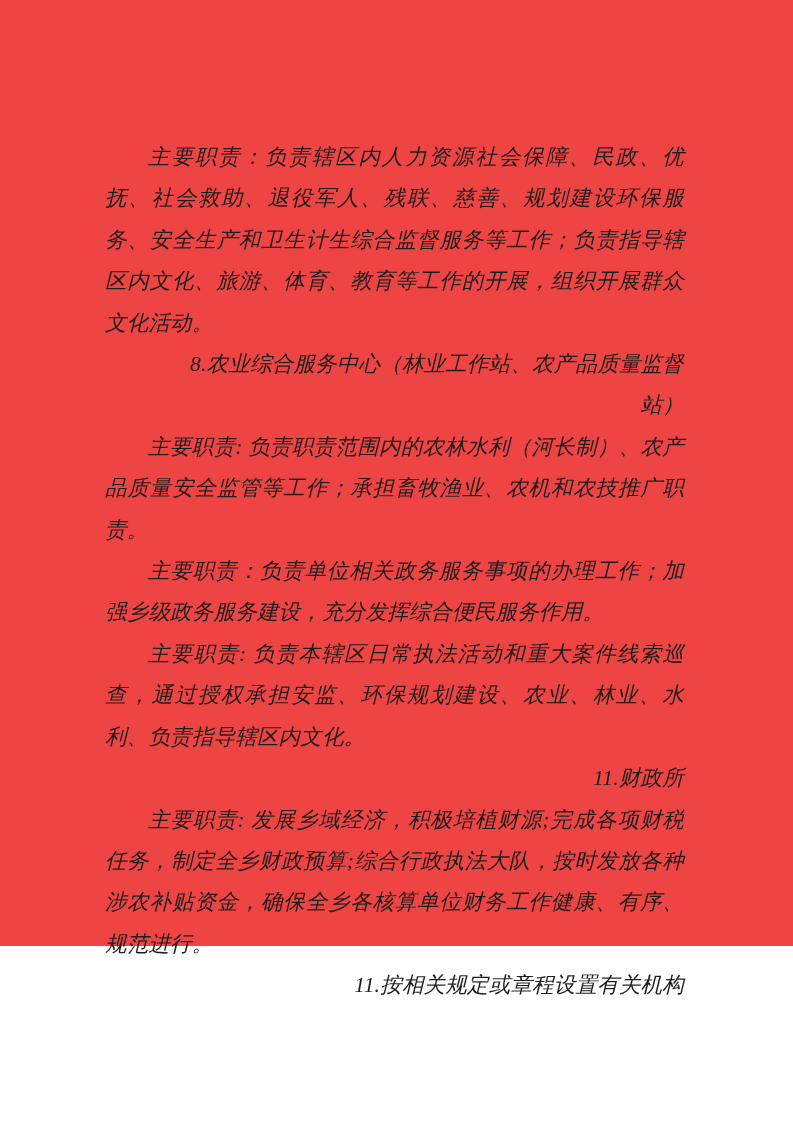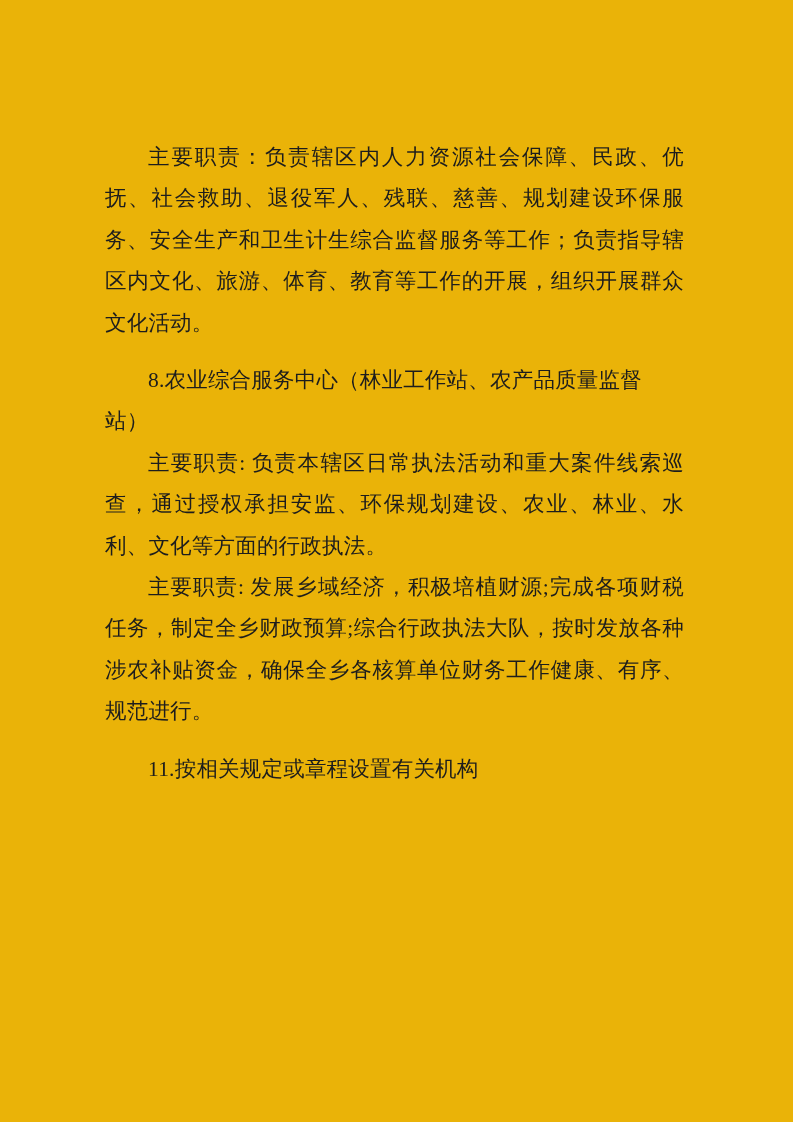--- a/index.html
+++ b/index.html
@@ -8,49 +8,52 @@
   }
   body {
     width: 793px;
     height: 1122px;
     background: #ffffff;
     overflow: hidden;
   }
   .page {
     position: relative;
     width: 793px;
-    height: 1122px;
-    background: #eab308;
+    height: 946px;
+    background: #ef4444;
+    font-style: italic;
   }
   .text-block {
     position: absolute;
     left: 105px;
     top: 137px;
     width: 579px;
     font-family: "Liberation Serif", "DejaVu Serif", serif;
     font-size: 21.5px;
     line-height: 41.4px;
     color: #1d1d1d;
     text-align: justify;
     letter-spacing: 0.2px;
   }
   .para {
     margin: 0;
     padding: 0;
     text-indent: 2em;
   }
   .para.heading {
-    text-align: left;
-    margin-top: 16px;
+    text-align: right;
   }
 </style>
 </head>
 <body style="background: rgb(255, 255, 255);">
 
 <div class="page">
   <div class="text-block" style="color: rgb(29, 29, 29);">
       <p class="para body">主要职责：负责辖区内人力资源社会保障、民政、优抚、社会救助、退役军人、残联、慈善、规划建设环保服务、安全生产和卫生计生综合监督服务等工作；负责指导辖区内文化、旅游、体育、教育等工作的开展，组织开展群众文化活动。</p>
       <p class="para heading">8.农业综合服务中心（林业工作站、农产品质量监督站）</p>
-      <p class="para body">主要职责: 负责本辖区日常执法活动和重大案件线索巡查，通过授权承担安监、环保规划建设、农业、林业、水利、文化等方面的行政执法。</p>
+      <p class="para body">主要职责: 负责职责范围内的农林水利（河长制）、农产品质量安全监管等工作；承担畜牧渔业、农机和农技推广职责。</p>
+      <p class="para body">主要职责：负责单位相关政务服务事项的办理工作；加强乡级政务服务建设，充分发挥综合便民服务作用。</p>
+      <p class="para body">主要职责: 负责本辖区日常执法活动和重大案件线索巡查，通过授权承担安监、环保规划建设、农业、林业、水利、负责指导辖区内文化。</p>
+      <p class="para heading">11.财政所</p>
       <p class="para body">主要职责: 发展乡域经济，积极培植财源;完成各项财税任务，制定全乡财政预算;综合行政执法大队，按时发放各种涉农补贴资金，确保全乡各核算单位财务工作健康、有序、规范进行。</p>
       <p class="para heading">11.按相关规定或章程设置有关机构</p>
     </div>
 </div>
 
 </body></html>

